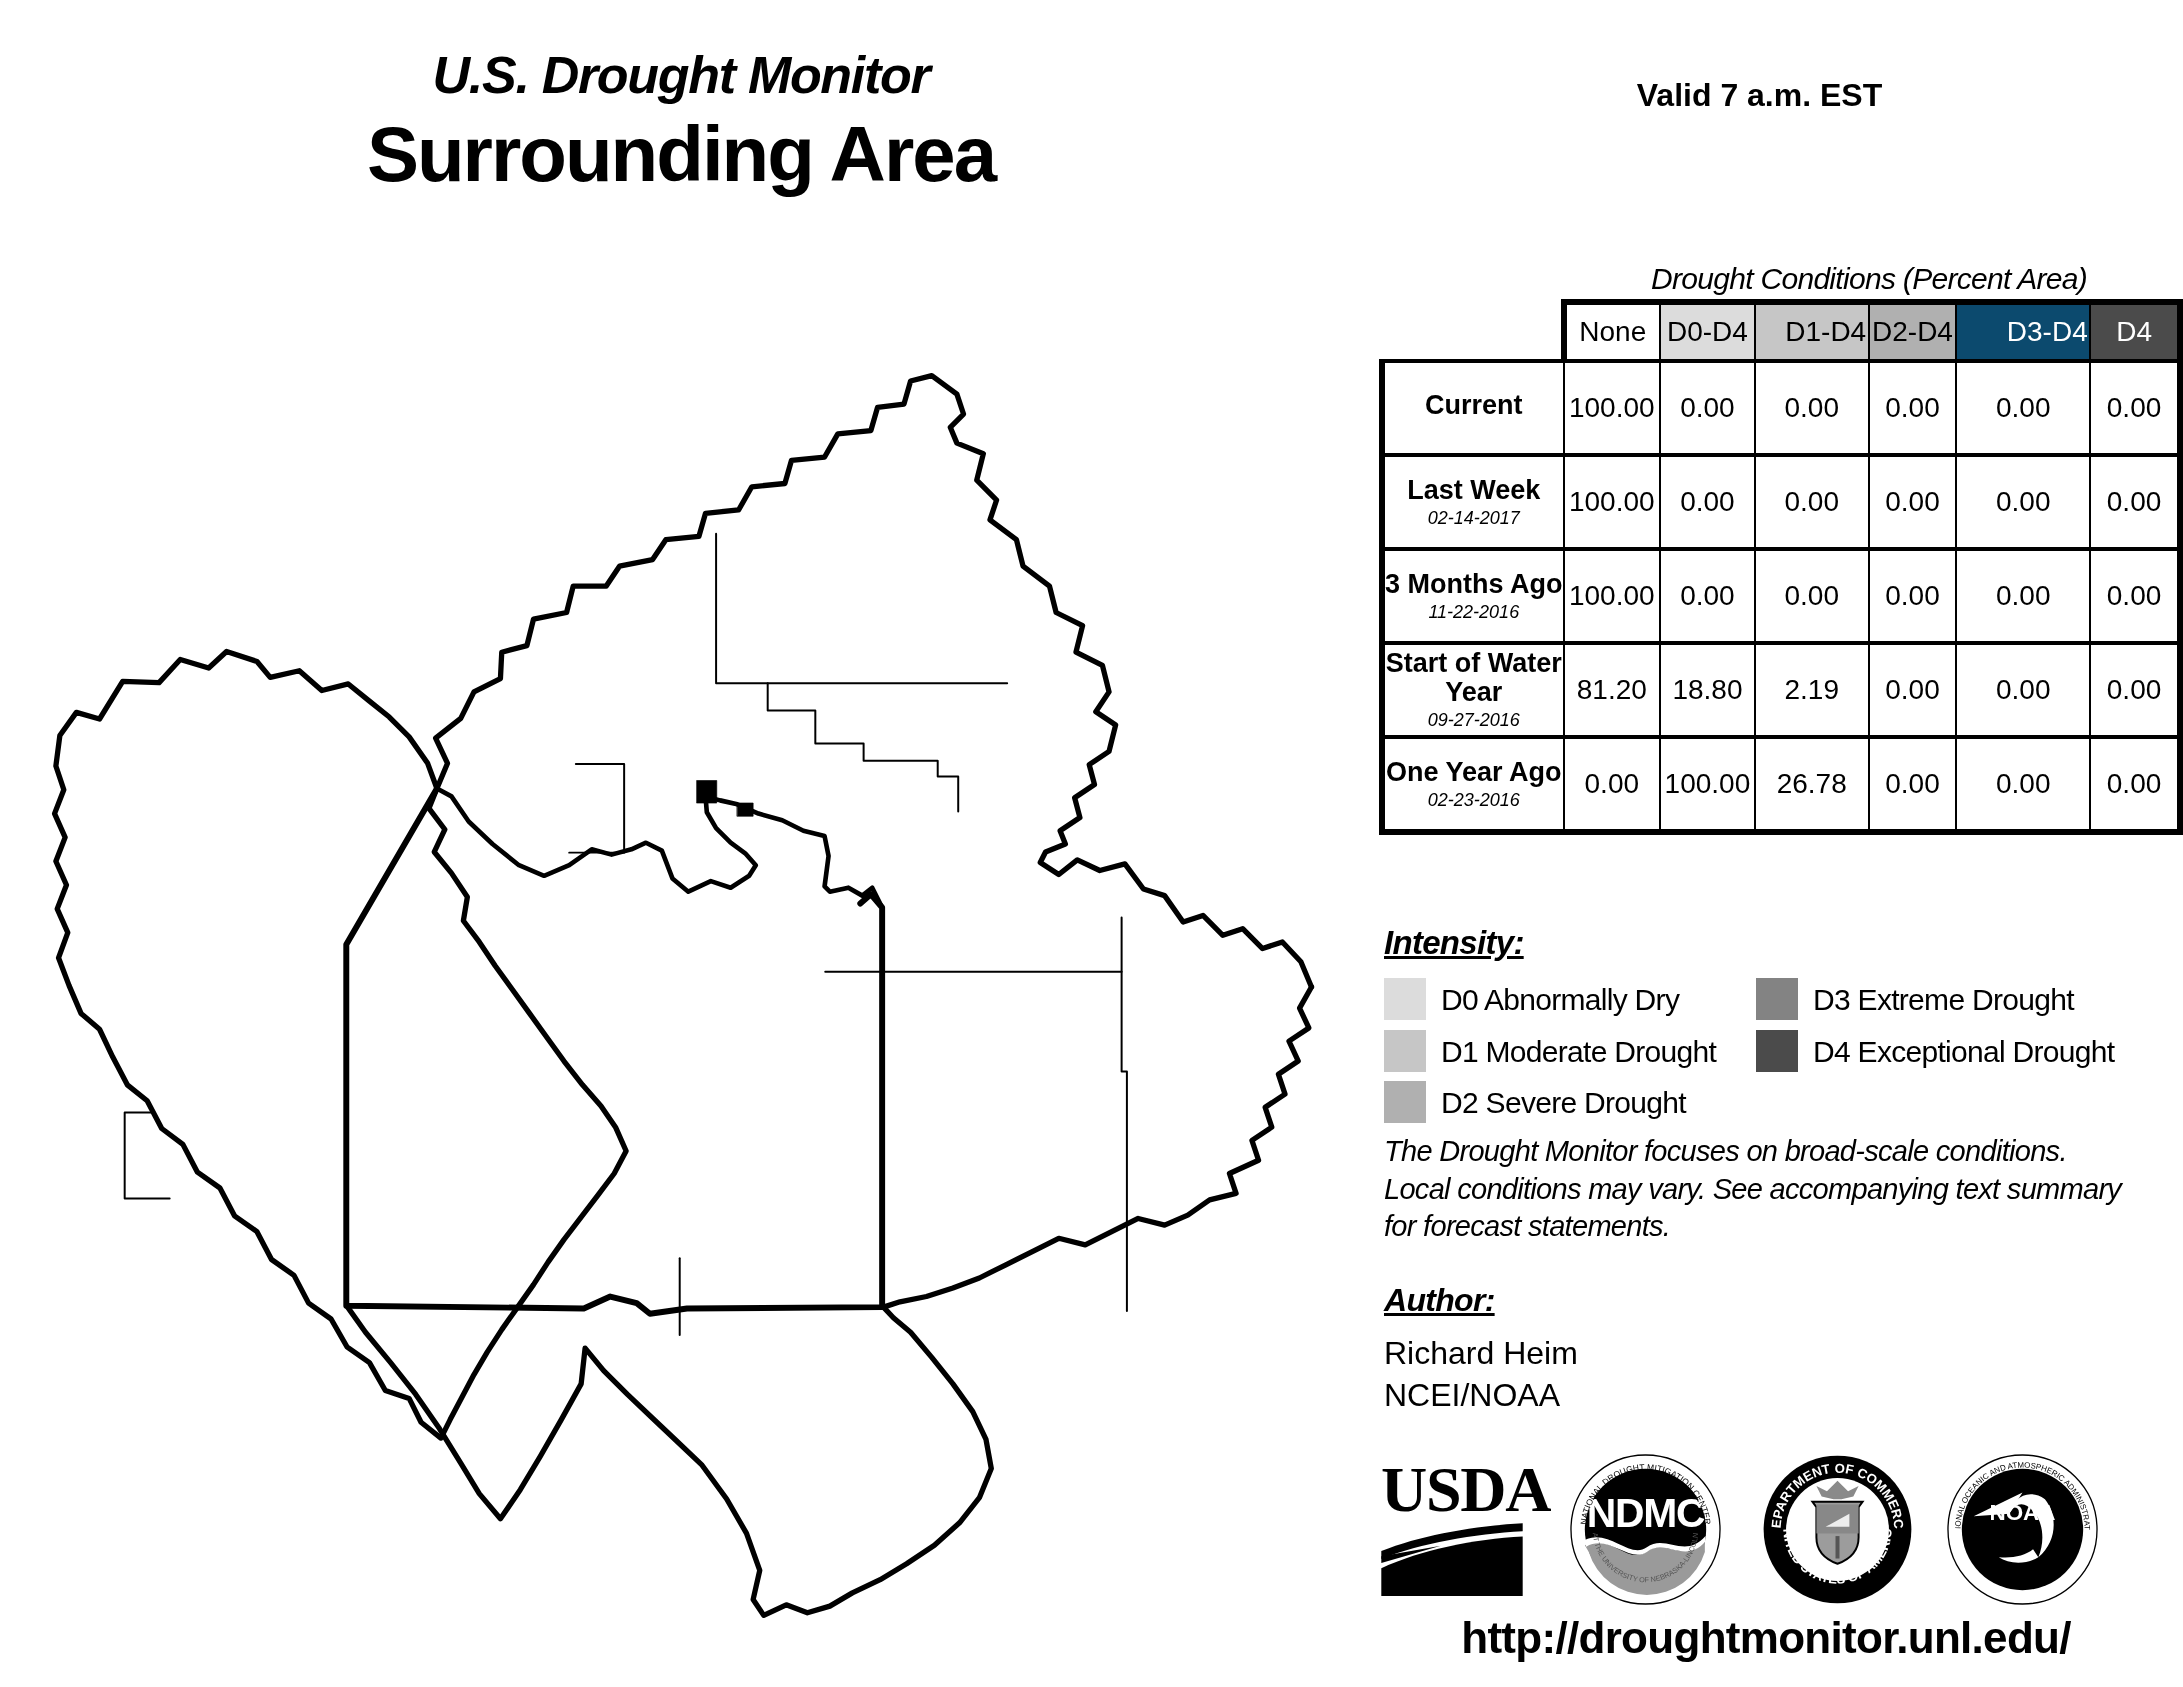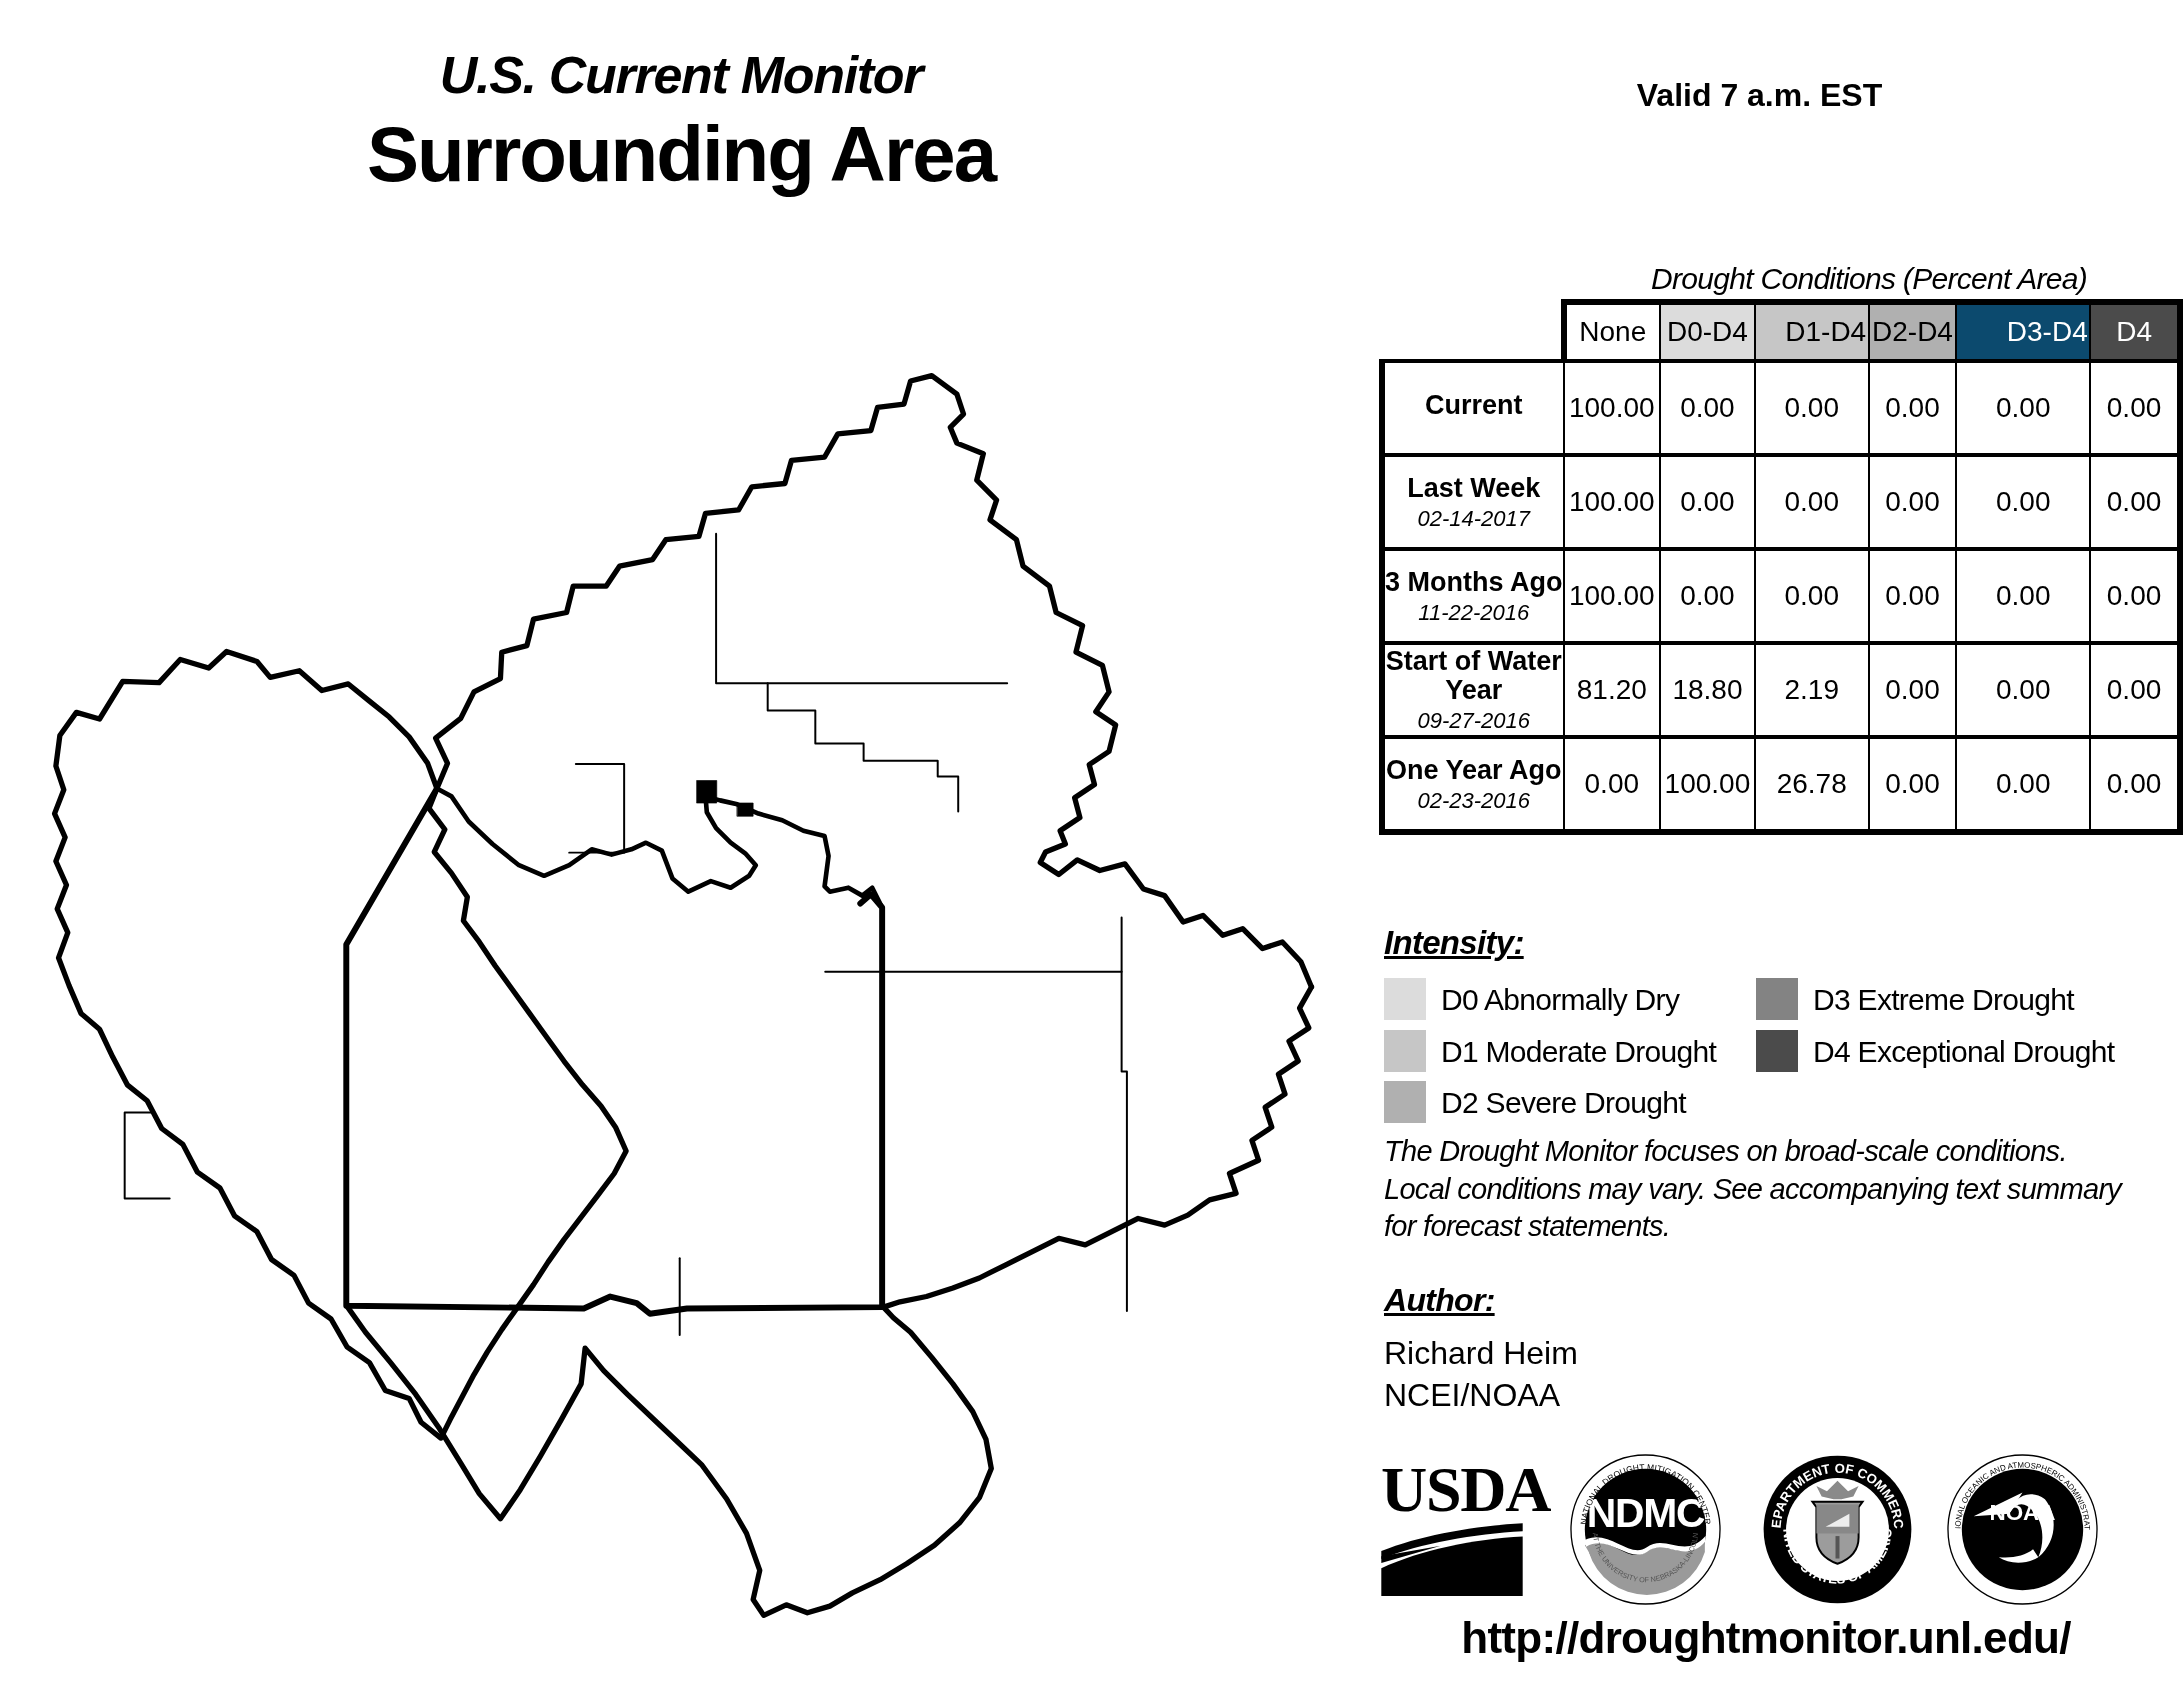--- a/index.html
+++ b/index.html
@@ -28,21 +28,21 @@
   th.col{border:2px solid #000;border-top:6px solid #000;width:95px;height:54px;
     font-size:28px;font-weight:normal;}
   th.col.first{border-left:6px solid #000;}
   th.col.last{border-right:6px solid #000;}
   tr.data{border-top:4.6px solid #000;}
   tr.data td{border:2px solid #000;border-top:4.6px solid #000;border-bottom:4.6px solid #000;
     height:90px;font-size:28px;}
   tr.data td.rowlabel{border-left:6px solid #000;font-weight:bold;font-size:27px;line-height:1.08;}
   tr.data td.vlast{border-right:6px solid #000;}
   tr.data.last td{border-bottom:6px solid #000;}
-  .rowdate{font-weight:normal;font-style:italic;font-size:22px;margin-top:4px;}
+  .rowdate{font-weight:normal;font-style:italic;font-size:18px;margin-top:4px;}
 
   
   .intensity{left:1384px;top:924px;font-size:33px;font-style:italic;font-weight:600;
     text-decoration:underline;letter-spacing:-0.7px;}
   .legend{left:1384px;top:978px;width:774px;}
   .lg-item{position:absolute;height:44px;}
   .lg-sw{position:absolute;left:0;top:0;width:42px;height:42px;}
   .lg-tx{position:absolute;left:57px;top:5.3px;font-size:30px;white-space:nowrap;letter-spacing:-0.7px;}
 
   
@@ -89,21 +89,21 @@
 
       <path stroke-width="7" d="M600,640 L622,652 L648,690 L684,724 L724,756 L762,772 L800,756 L834,732 L864,740 L894,732 L916,722 L940,734 L956,776 L980,796 L1014,780 L1044,790 L1072,772 L1082,756 L1066,738 L1044,722 L1022,700 L1008,676 L1006,652 L1028,658 L1054,664 L1086,678 L1122,688 L1154,704 L1186,712 L1192,742 L1186,788 L1194,796 L1222,790 L1243,802 L1258,790 L1273,820"></path>
 
       <rect x="993" y="628" width="30" height="34" fill="#000"></rect>
       <rect x="1054" y="662" width="24" height="20" fill="#000"></rect>
     </g>
   </svg>
 </div>
 
 <div class="abs title-block">
-  <div class="kicker">U.S. Current Monitor</div>
+  <div class="kicker">U.S. Drought Monitor</div>
   <div class="big-title">Surrounding Area</div>
 </div>
 
 <div class="abs date-block">
   <div class="date-valid">Valid 7 a.m. EST</div>
 </div>
 
 <div class="abs tbl-caption">Drought Conditions (Percent Area)</div>
 
 <table class="dm abs" style="left:1379px;top:299px;">

